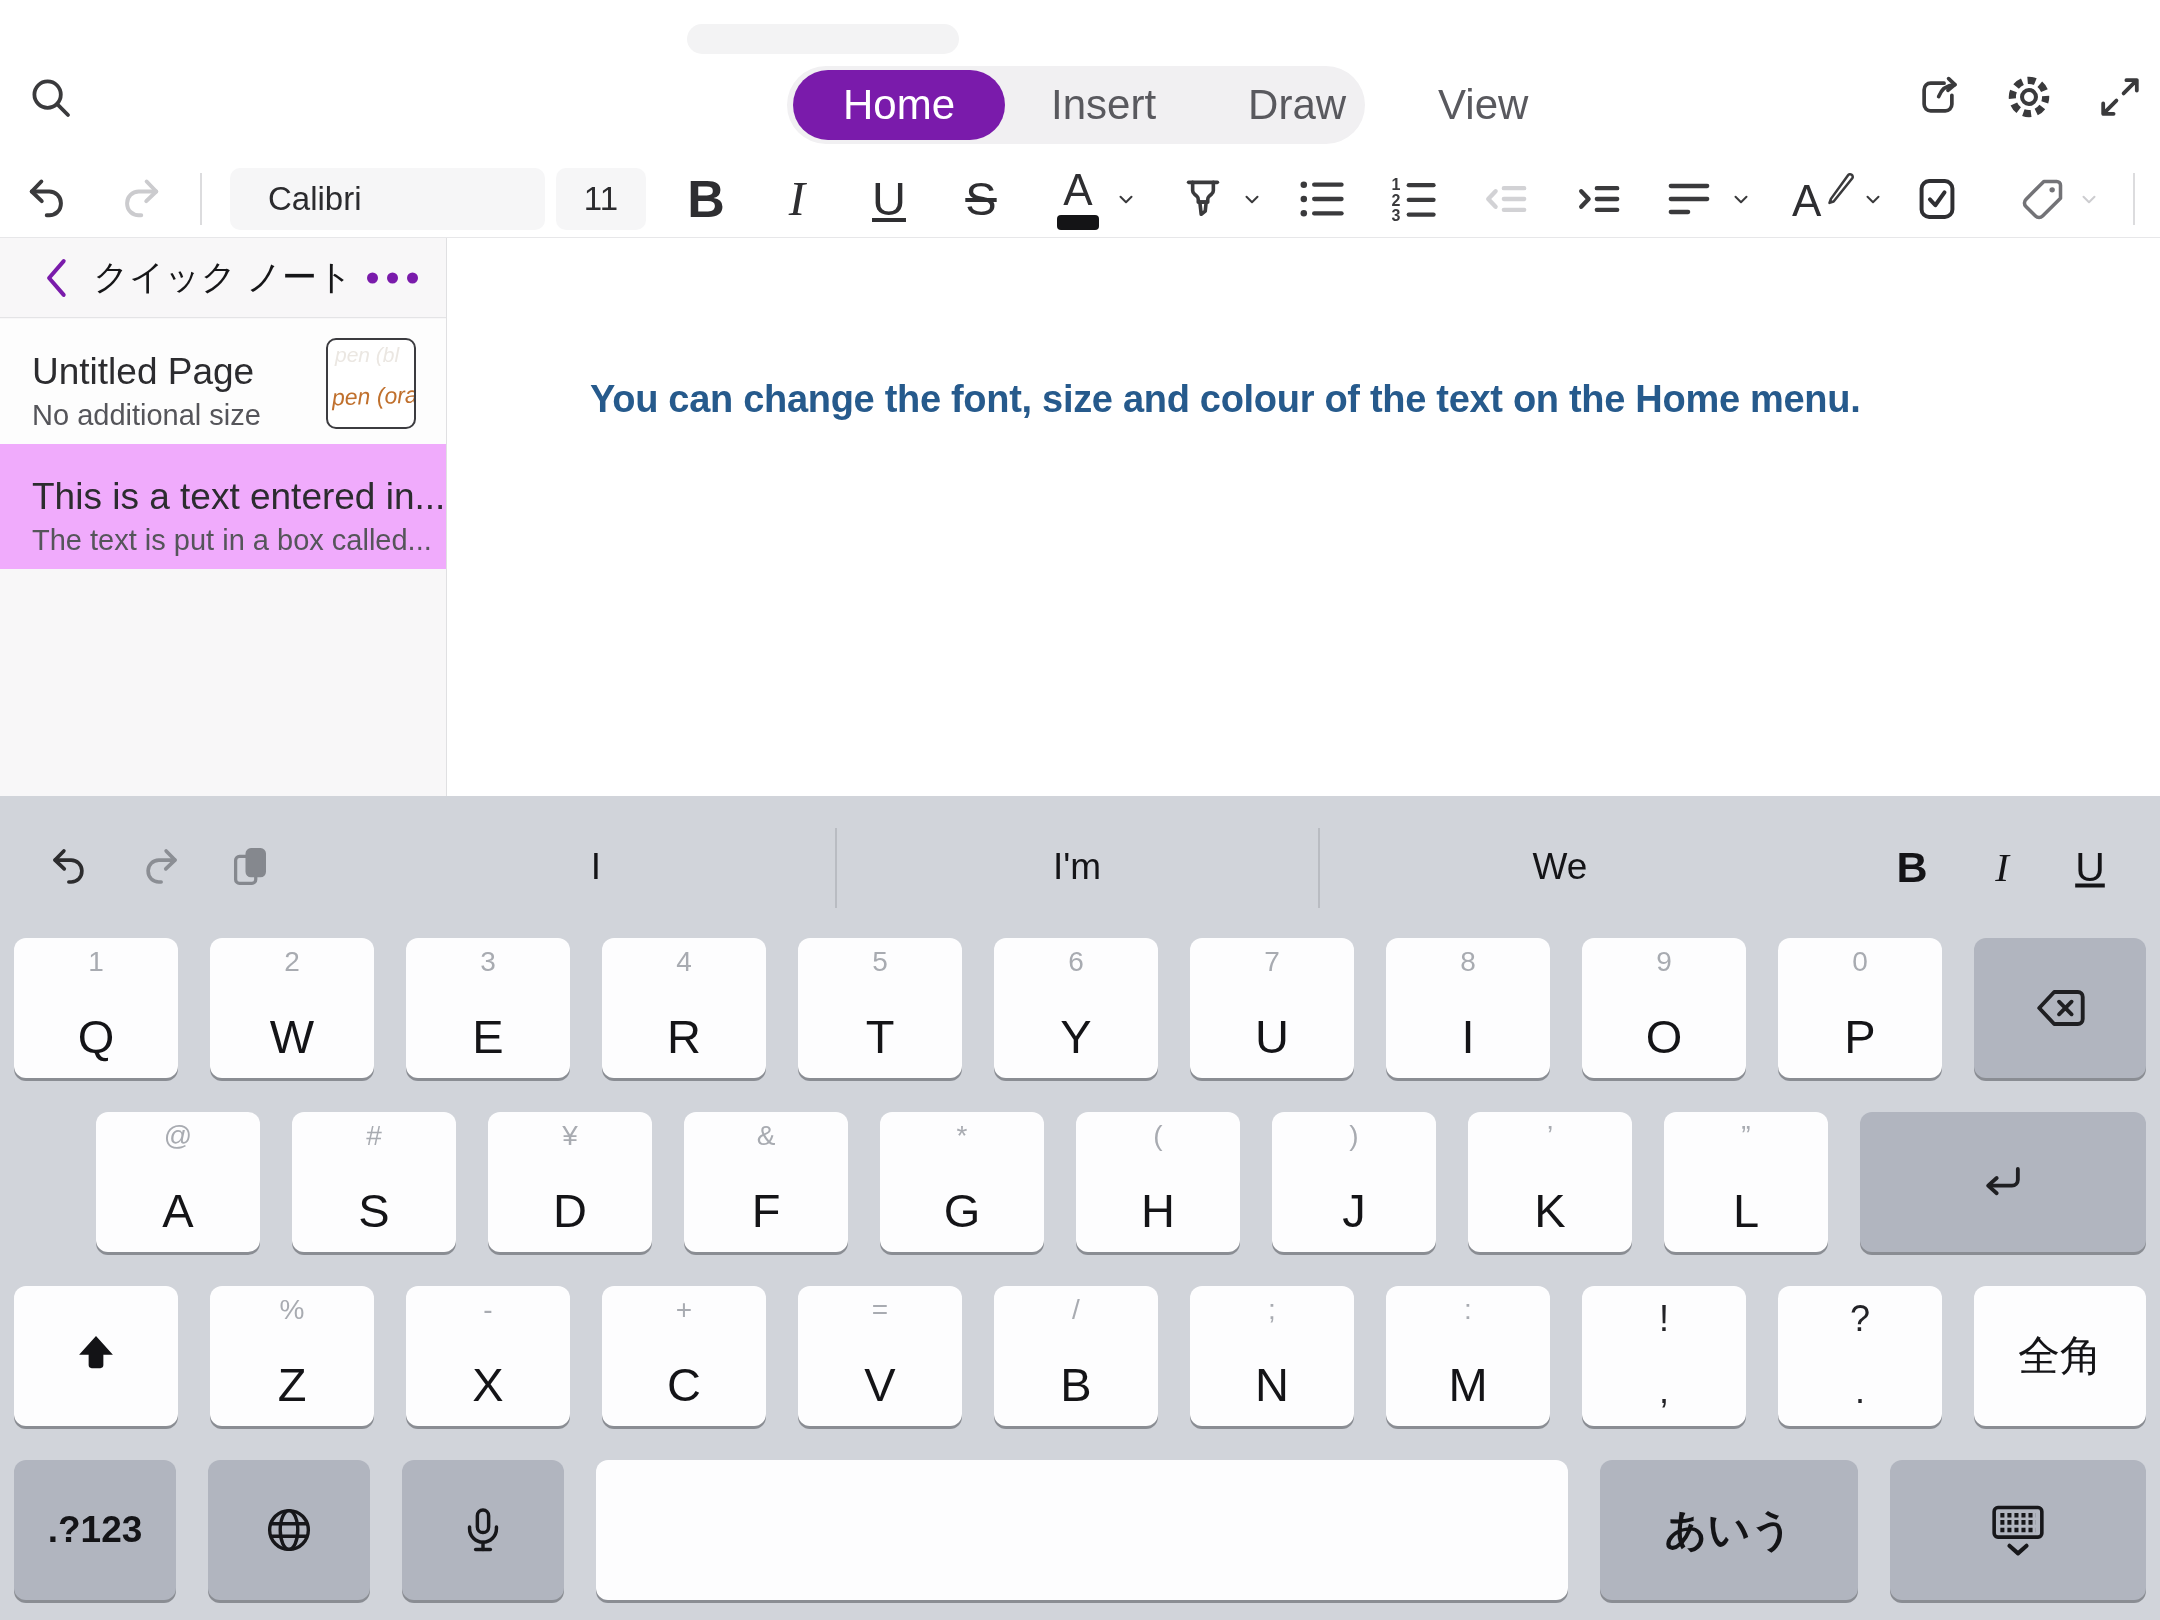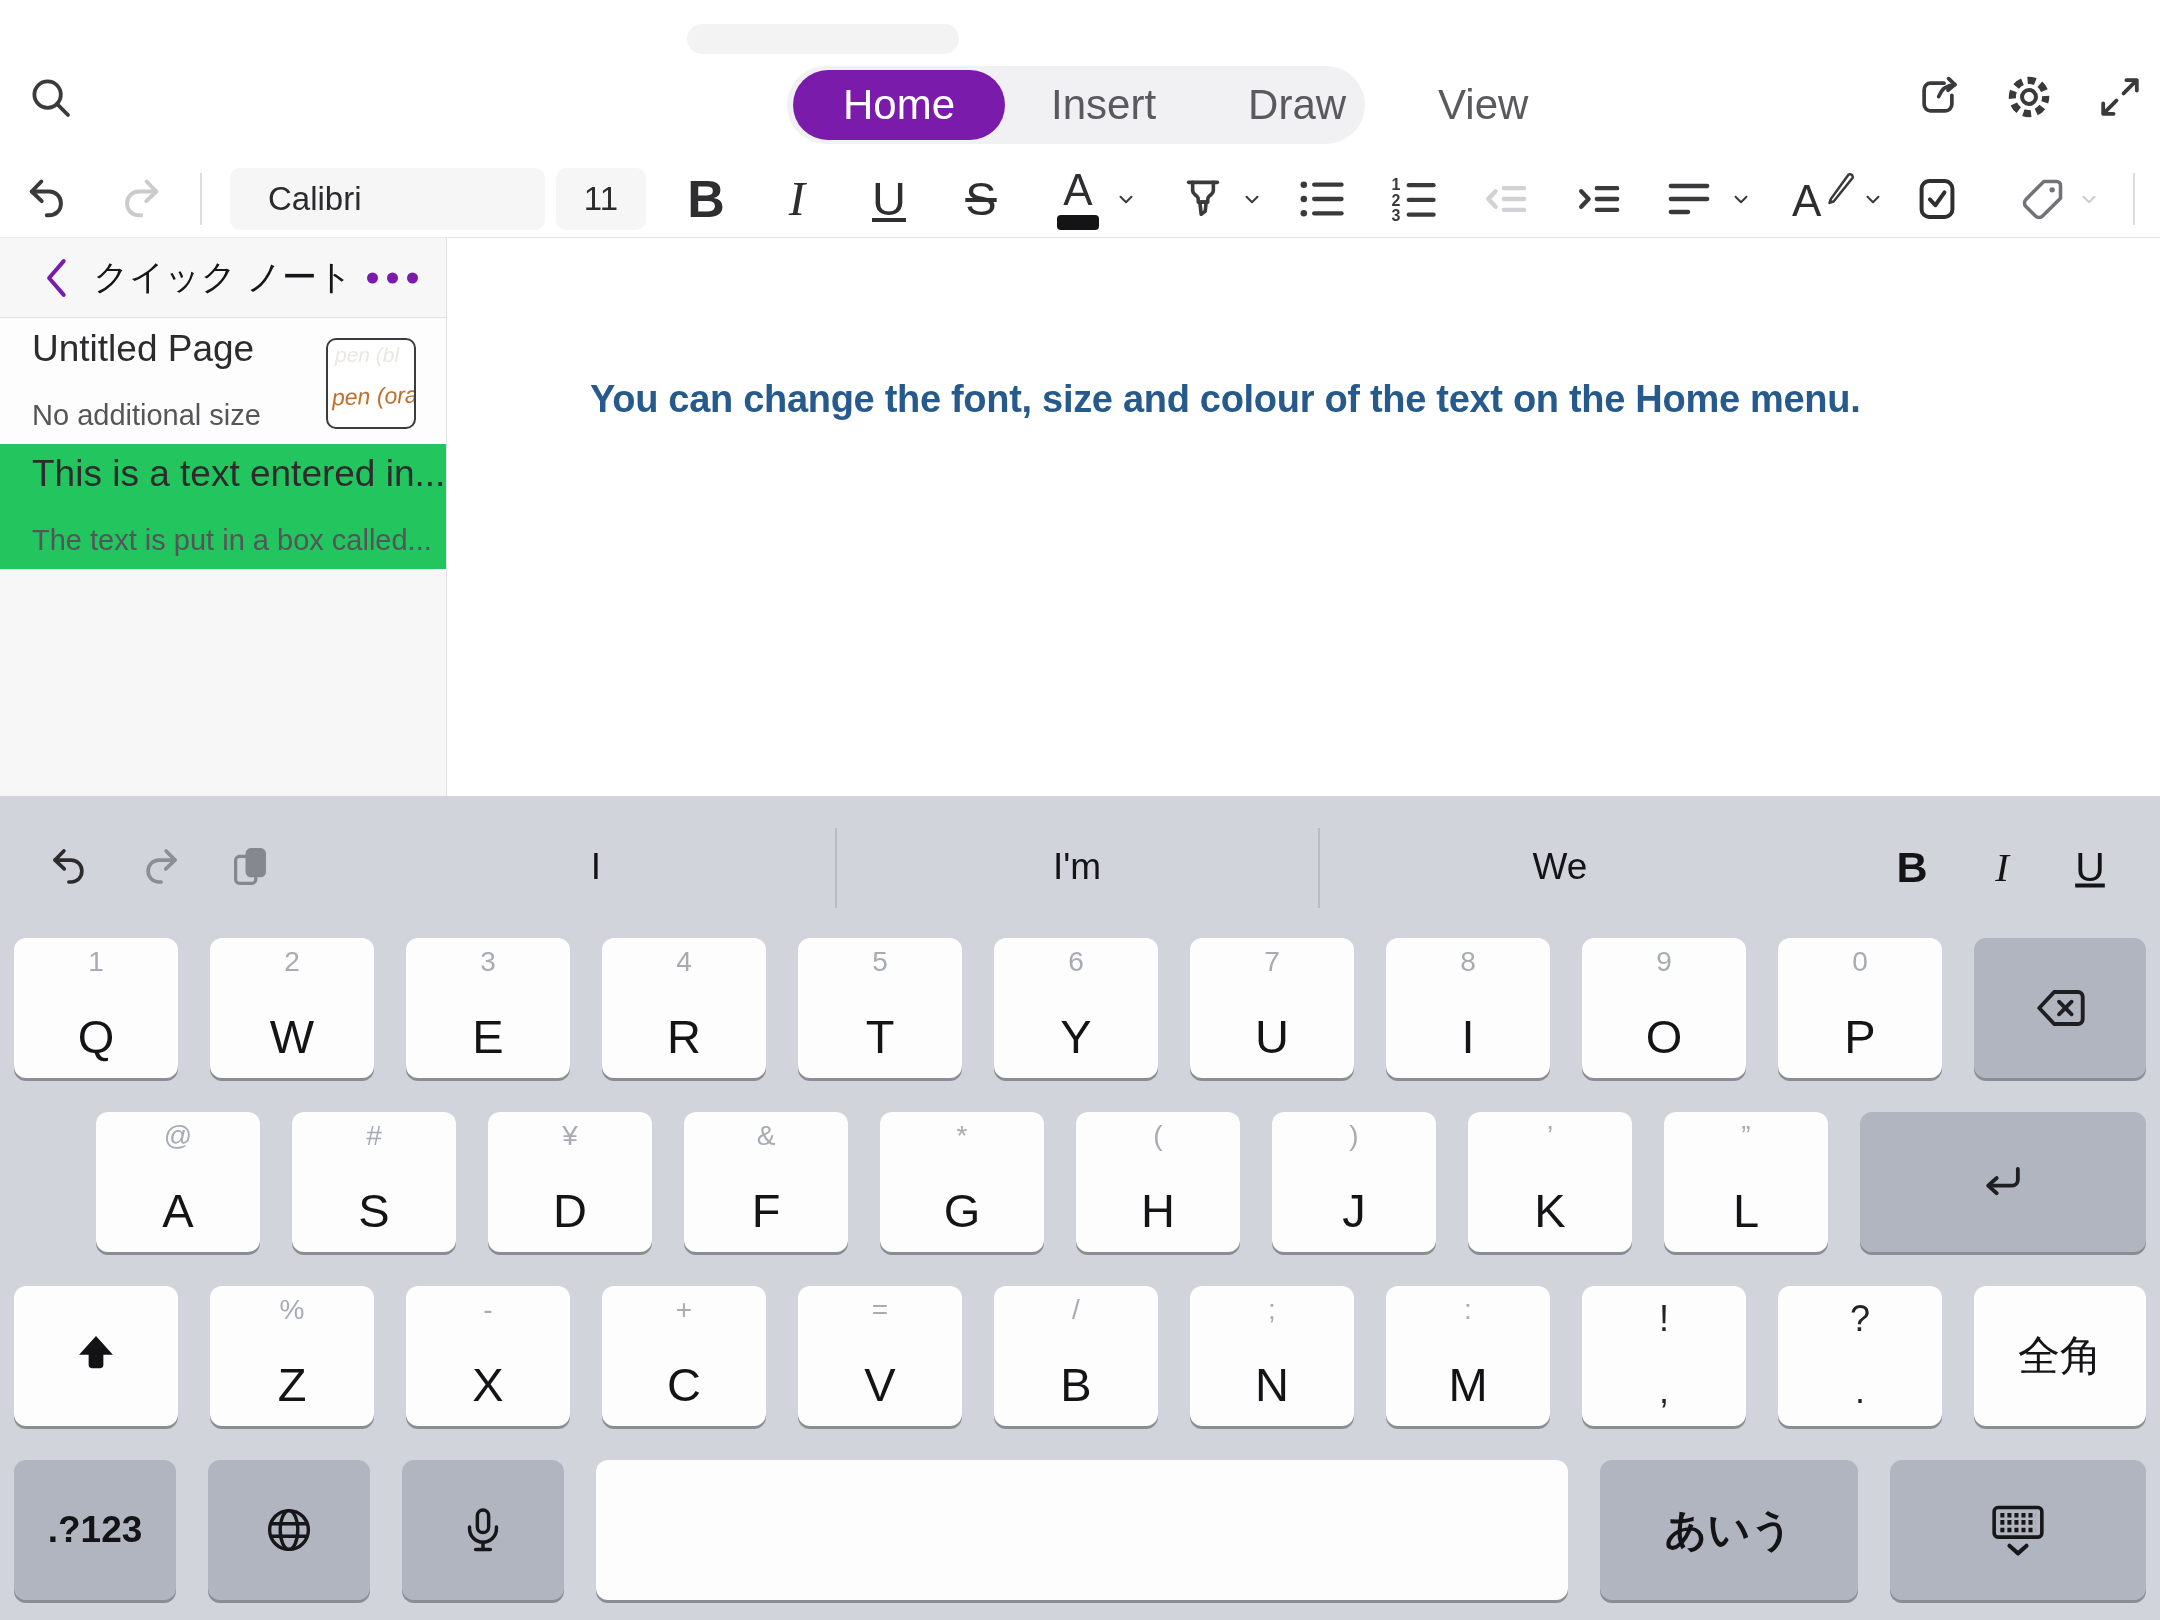--- a/index.html
+++ b/index.html
@@ -32,24 +32,24 @@
   .styles-ic svg { position:absolute; right:-4px; top:-2px; }
 
   
   #sidebar { position:absolute; left:0; top:238px; width:447px; height:558px; background:#f8f7f8; border-right:1.5px solid #e0e0e2; }
   #sidebar-header { position:absolute; left:0; top:0; width:100%; height:80px; border-bottom:1.5px solid #e4e4e6; }
   #sidebar-back { position:absolute; left:32px; top:50%; transform:translateY(-50%); width:48px; height:56px; display:flex; align-items:center; justify-content:center; }
   #sidebar-title { position:absolute; left:0; top:0; width:100%; height:100%; display:flex; align-items:center; justify-content:center; font-size:35px; color:#161618; }
   #sidebar-menu { position:absolute; right:28px; top:50%; transform:translateY(-50%); display:flex; gap:9px; }
   #sidebar-menu i { width:11px; height:11px; border-radius:50%; background:#7a1bab; }
   .page-item { position:absolute; left:0; width:100%; height:125px; }
-  .page-item .p-title { position:absolute; left:32px; top:9px; font-size:37px; color:#2c2c2f; white-space:nowrap; }
+  .page-item .p-title { position:absolute; left:32px; top:32px; font-size:37px; color:#2c2c2f; white-space:nowrap; }
   .page-item .p-sub { position:absolute; left:32px; top:80px; font-size:29px; color:#55555a; white-space:nowrap; }
   #page-item-1 { top:81px; background:#fdfdfd; }
-  #page-item-2 { top:206px; background:#22c55e;text-align:right; }
+  #page-item-2 { top:206px; background:#f0abfc;text-align:right; }
   #page-thumb { position:absolute; right:30px; top:19px; width:90px; height:91px; background:#fff; border:2.5px solid #3c3c40; border-radius:10px; overflow:hidden; }
   #page-thumb .t1 { position:absolute; left:7px; top:3px; font-size:21px; font-style:italic; color:#ebe7e2; white-space:nowrap; }
   #page-thumb .t2 { position:absolute; left:4px; top:43px; font-size:23px; font-style:italic; color:#c0702d; white-space:nowrap; transform:rotate(-2deg); }
   #canvas { position:absolute; left:448px; top:238px; width:1712px; height:558px; background:#fff; }
   #note-text { position:absolute; left:142px; top:140px; font-size:38px; font-weight:bold; color:#265а8c; color:#265a8c; letter-spacing:-0.3px; white-space:nowrap; }
 
   
   #keyboard { position:absolute; left:0; top:796px; width:2160px; height:824px; background:#d1d4da; }
   #sugg-bar { position:absolute; left:0; top:0; width:100%; height:142px; }
   .sugg-icon { position:absolute; top:50%; transform:translate(-50%,-50%); display:flex; align-items:center; justify-content:center; width:66px; height:66px; }

